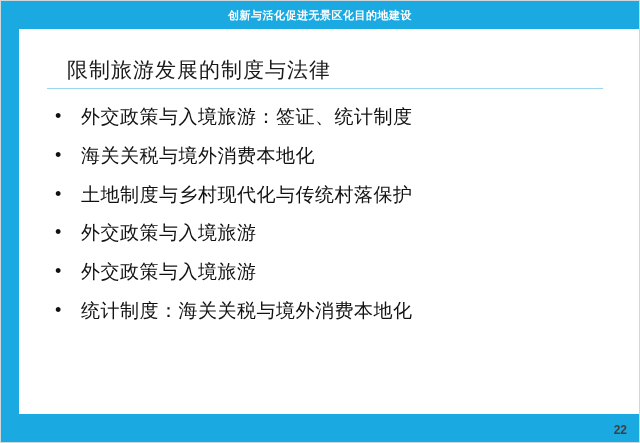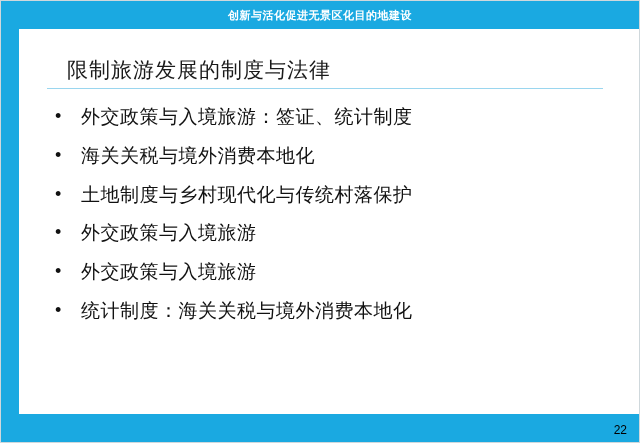--- a/index.html
+++ b/index.html
@@ -56,23 +56,23 @@
     left: 0;
     bottom: 0;
     width: 638px;
     height: 28px;
     background: #1aa9e1;
   }
   .page-number {
     position: absolute;
     right: 12px;
     bottom: 5px;
-    color: #000000;
+    color: #404040;
     font-size: 12px;
-    font-weight: normal;
+    font-weight: bold;
   }
   
   .content {
     position: absolute;
     left: 18px;
     top: 28px;
     right: 0;
     bottom: 28px;
     background: #ffffff;
     padding: 28px 24px 0 36px;

